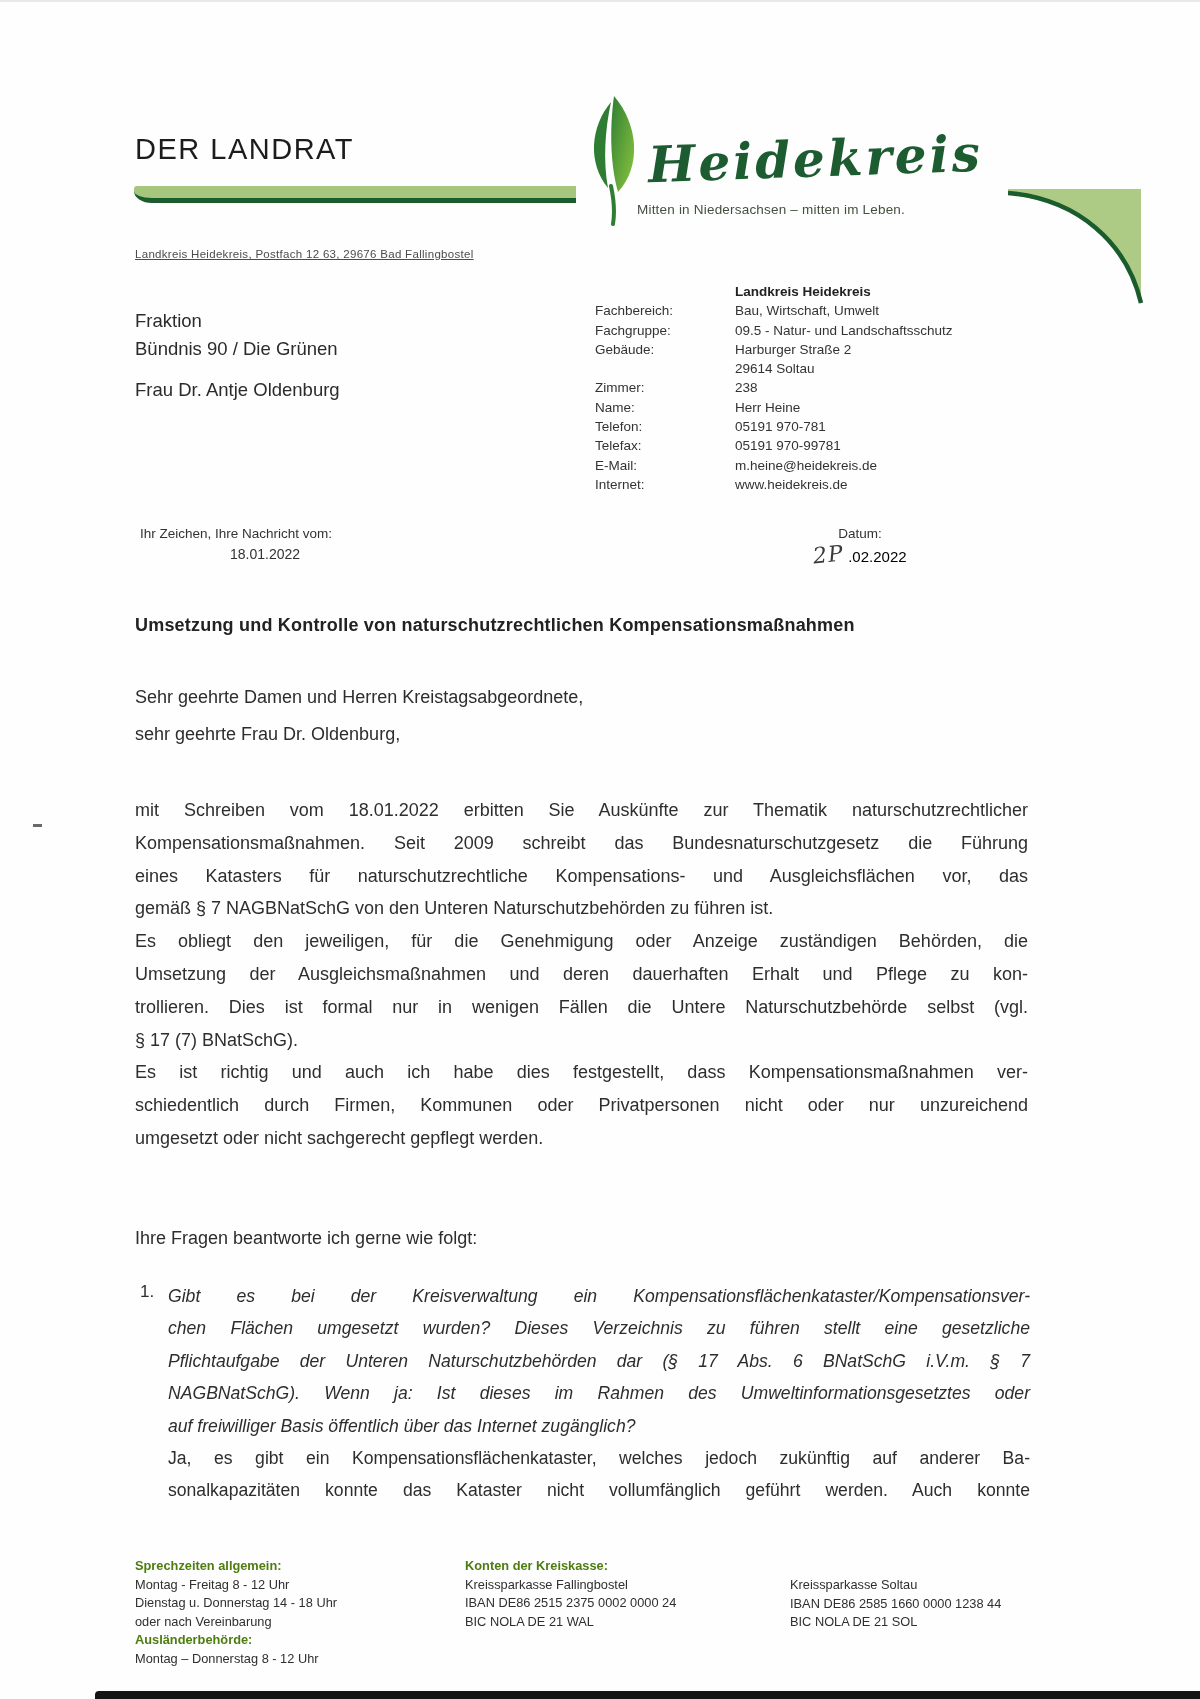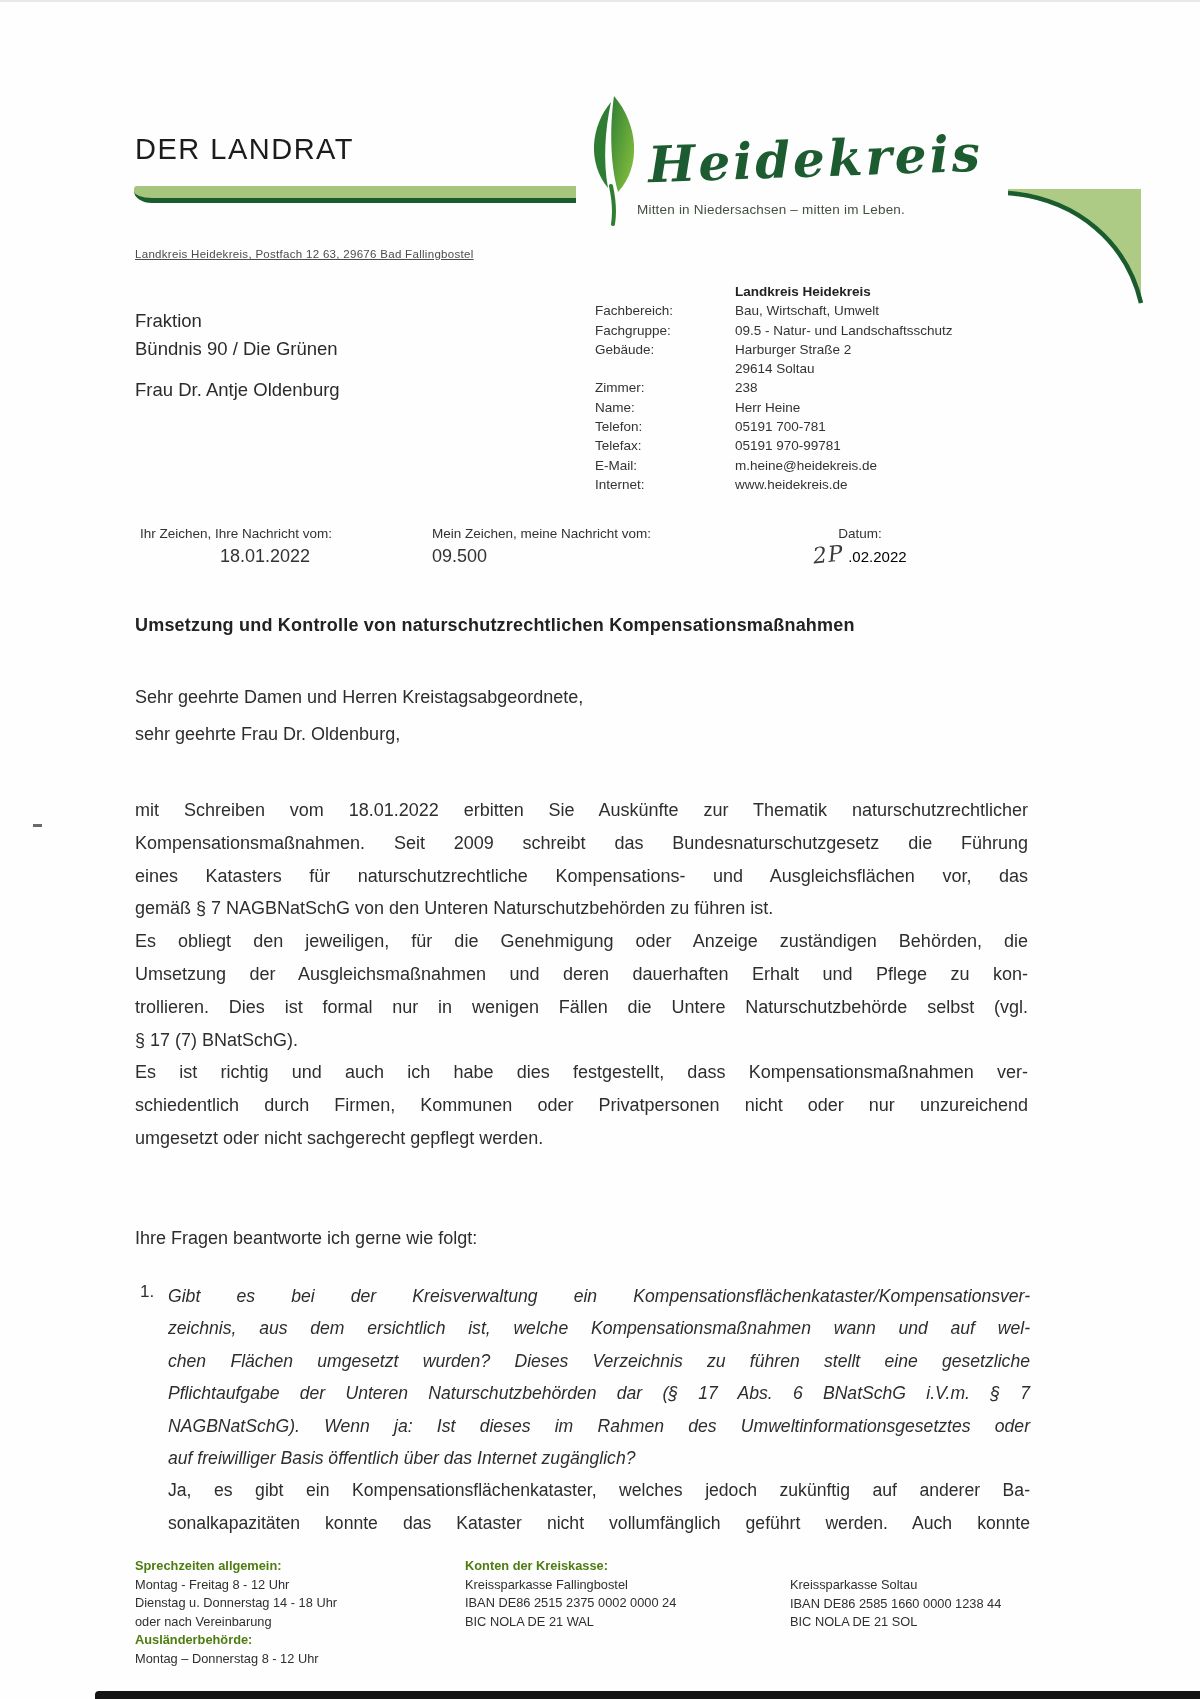--- a/index.html
+++ b/index.html
@@ -34,21 +34,21 @@
 
   
   .contact { left:595px; top:280px; font-size:13.5px; line-height:19.3px; color:#333; }
   .crow { display:flex; }
   .crow.bold { font-weight:bold; color:#222; }
   .clabel { width:140px; flex:0 0 140px; }
   .cvalue { white-space:nowrap; }
 
   
   .ref-label { font-size:13.5px; color:#333; }
-  .ref-value { font-size:18px; color:#333; }
+  .ref-value { font-size:14px; color:#333; }
   .refcol1 { left:140px; top:524px; width:250px; }
   .refcol1 .ref-value { margin-top:5px; text-align:center; }
   .refcol2 { left:432px; top:524px; width:290px; }
   .refcol2 .ref-value { margin-top:5px; }
   .refcol3 { left:770px; top:524px; width:180px; text-align:center; }
   .date-line { margin-top:1px; display:flex; justify-content:center; align-items:baseline; gap:4px; }
   .handwritten {
     font-family:"DejaVu Serif", serif; font-style:italic; font-size:22px;
     color:#3a3a3a; letter-spacing:1px; transform:rotate(-6deg); display:inline-block;
   }
@@ -141,43 +141,39 @@
       <div class="crow">
         <span class="clabel">Zimmer:</span>
         <span class="cvalue">238</span>
       </div>
       <div class="crow">
         <span class="clabel">Name:</span>
         <span class="cvalue">Herr Heine</span>
       </div>
       <div class="crow">
         <span class="clabel">Telefon:</span>
-        <span class="cvalue">05191 700-781</span>
+        <span class="cvalue">05191 970-781</span>
       </div>
       <div class="crow">
         <span class="clabel">Telefax:</span>
         <span class="cvalue">05191 970-99781</span>
       </div>
       <div class="crow">
         <span class="clabel">E-Mail:</span>
         <span class="cvalue">m.heine@heidekreis.de</span>
       </div>
       <div class="crow">
         <span class="clabel">Internet:</span>
         <span class="cvalue">www.heidekreis.de</span>
       </div>
     </div>
 
   <div class="abs refcol1">
     <div class="ref-label">Ihr Zeichen, Ihre Nachricht vom:</div>
     <div class="ref-value">18.01.2022</div>
-  </div>
-  <div class="abs refcol2">
-    <div class="ref-label">Mein Zeichen, meine Nachricht vom:</div>
-    <div class="ref-value">09.500</div>
   </div>
   <div class="abs refcol3">
     <div class="ref-label">Datum:</div>
     <div class="date-line">
       <span class="handwritten">2P</span>
       <span class="date-rest">.02.2022</span>
     </div>
   </div>
 
   <div class="abs subject">Umsetzung und Kontrolle von naturschutzrechtlichen Kompensationsmaßnahmen</div>
@@ -205,21 +201,20 @@
       </div>
   </div>
 
   <div class="abs questions-intro">Ihre Fragen beantworte ich gerne wie folgt:</div>
 
   <div class="abs qlist">
     <div class="qnum">1.</div>
     <div class="qbody">
       <div class="question">
           <div class="tline">Gibt es bei der Kreisverwaltung ein Kompensationsflächenkataster/Kompensationsver-</div>
-          <div class="tline">zeichnis, aus dem ersichtlich ist, welche Kompensationsmaßnahmen wann und auf wel-</div>
           <div class="tline">chen Flächen umgesetzt wurden? Dieses Verzeichnis zu führen stellt eine gesetzliche</div>
           <div class="tline">Pflichtaufgabe der Unteren Naturschutzbehörden dar (§ 17 Abs. 6 BNatSchG i.V.m. § 7</div>
           <div class="tline">NAGBNatSchG). Wenn ja: Ist dieses im Rahmen des Umweltinformationsgesetztes oder</div>
           <div class="tline noj">auf freiwilliger Basis öffentlich über das Internet zugänglich?</div>
         </div>
       <div class="answer">
           <div class="tline">Ja, es gibt ein Kompensationsflächenkataster, welches jedoch zukünftig auf anderer Ba-</div>
           <div class="tline">sonalkapazitäten konnte das Kataster nicht vollumfänglich geführt werden. Auch konnte</div>
         </div>
     </div>

